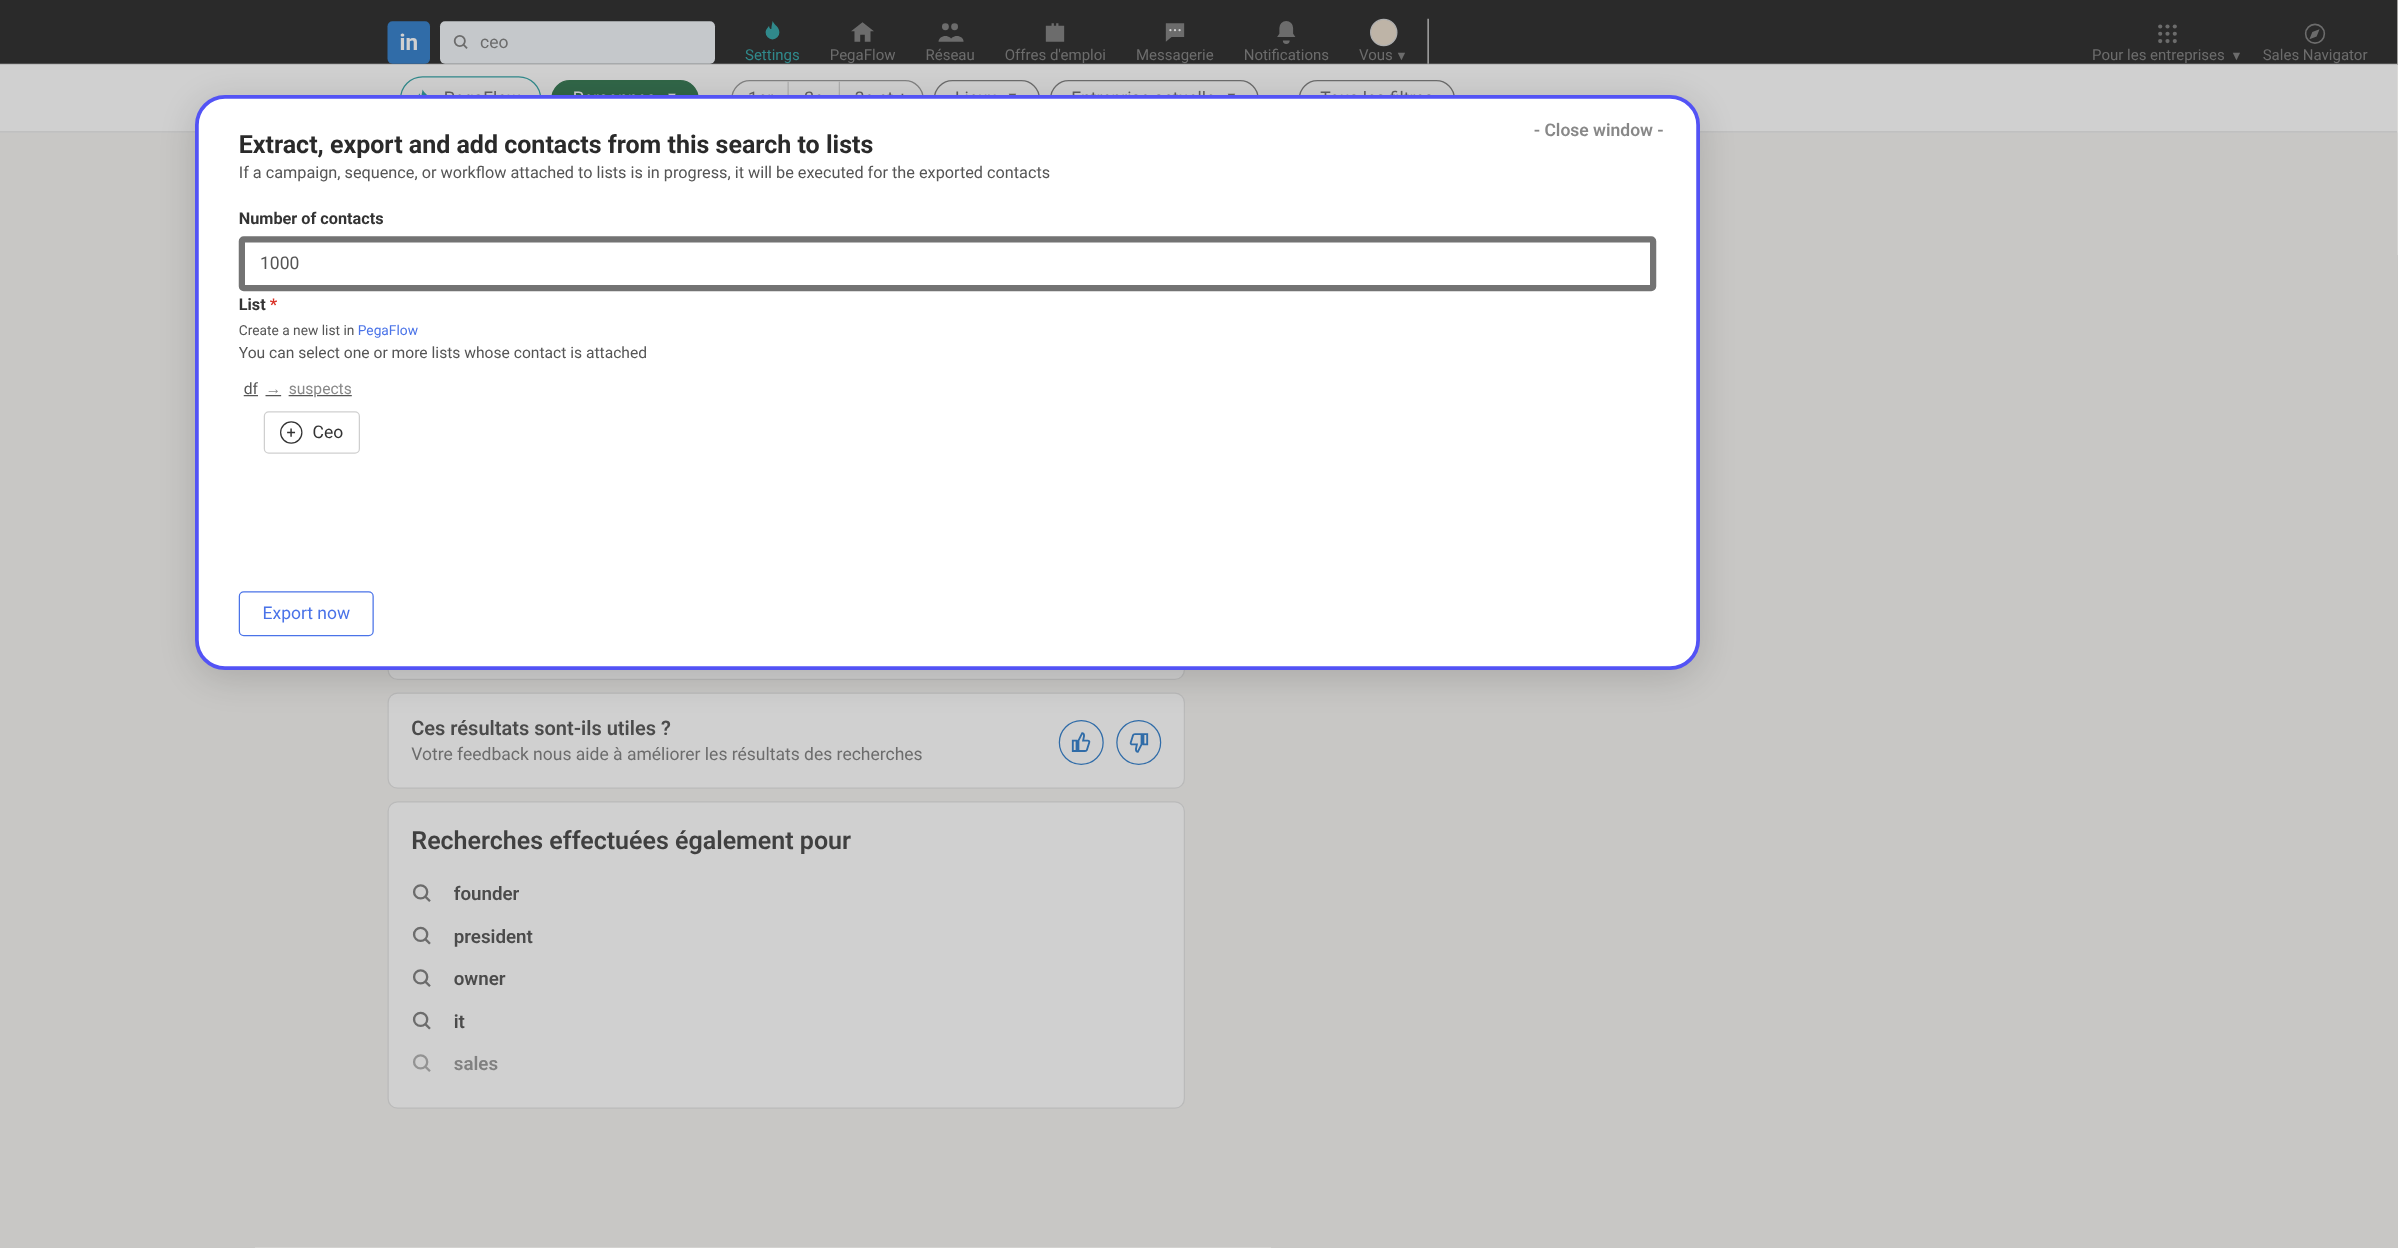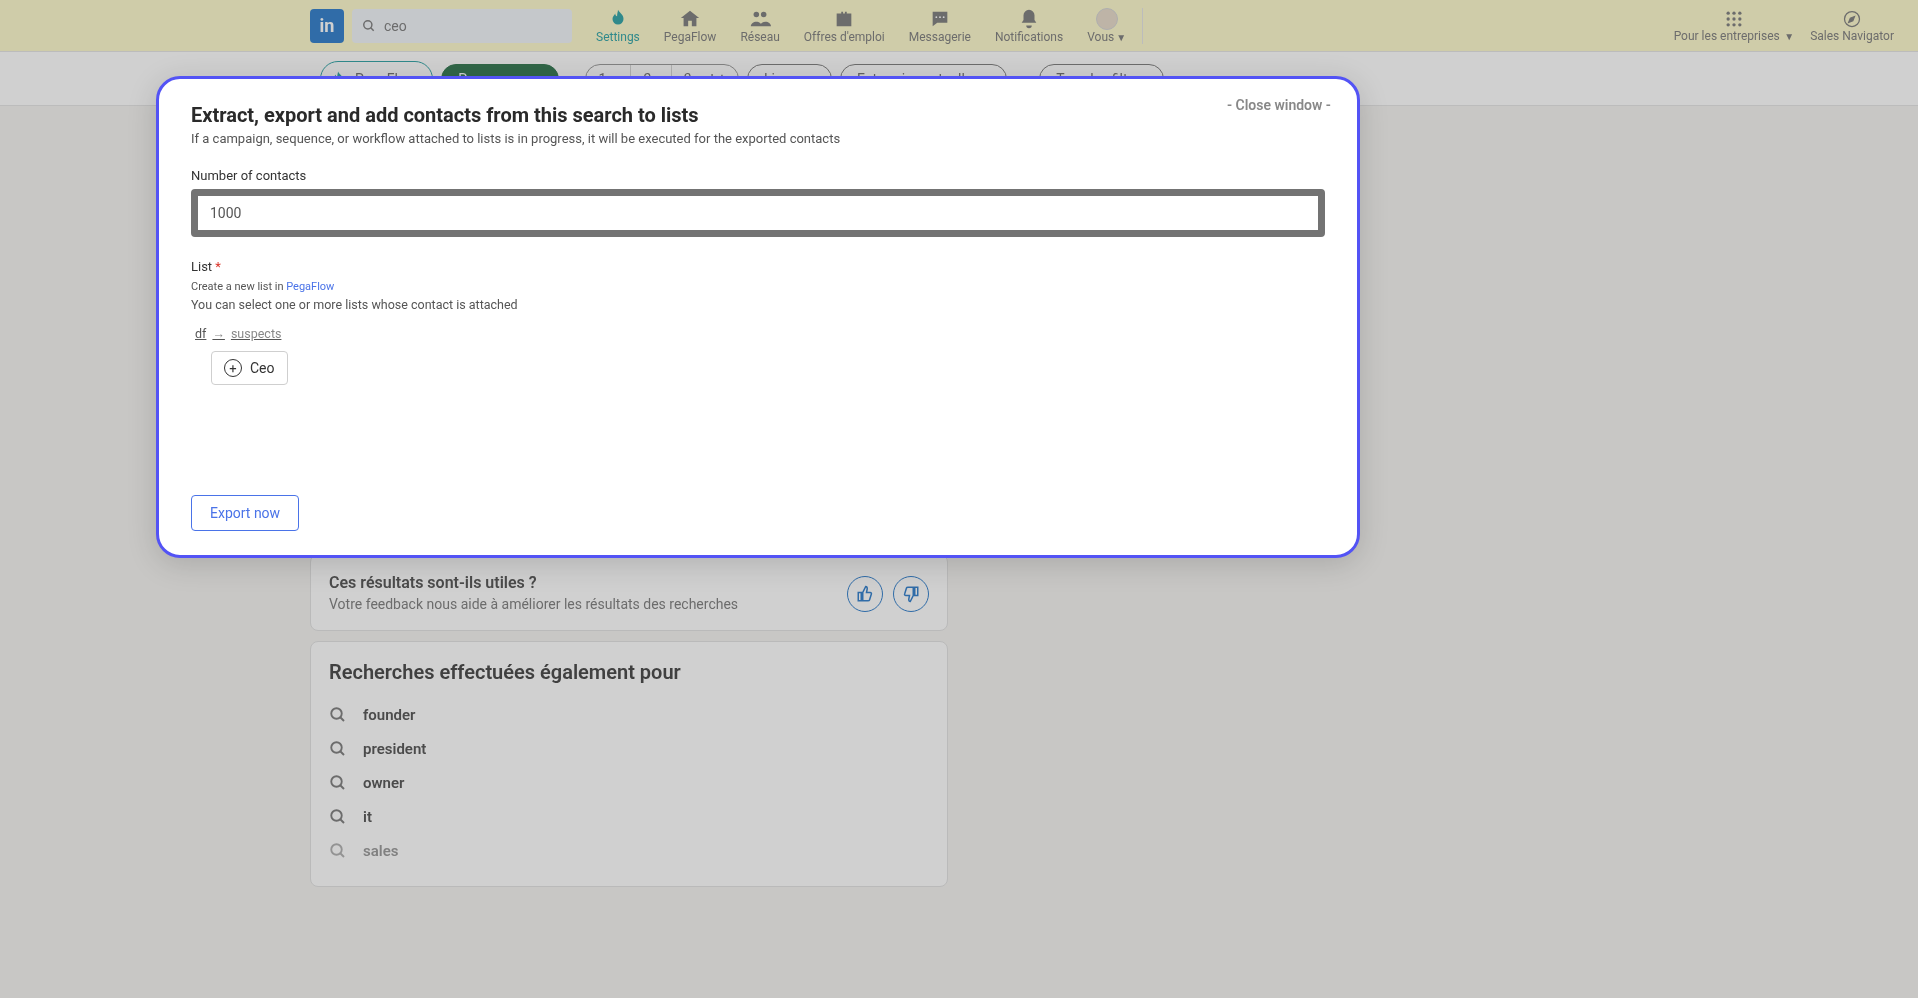--- a/index.html
+++ b/index.html
@@ -1,25 +1,25 @@
 <!DOCTYPE html>
 <html><head>
 <meta charset="utf-8">
 <style>
 * { margin: 0; padding: 0; box-sizing: border-box; font-family: -apple-system, BlinkMacSystemFont, "Segoe UI", Roboto, Helvetica, Arial, sans-serif; }
 
 body { background: #f3f2ef; width: 1918px; height: 998px; overflow: hidden; position: relative; }
 
 
 .topnav {
-  background: #fef9c3;
+  background: #000000;
   height: 52px;
   border-bottom: 1px solid #e0e0e0;
   display: flex;
-  align-items: center;
+  align-items: flex-end;
   padding: 0 24px 0 310px;
 }
 
 .logo-box {
   width: 34px;
   height: 34px;
   background: #0a66c2;
   border-radius: 4px;
   display: flex;
   align-items: center;
@@ -174,30 +174,30 @@
   top: 18px;
   color: #888;
   font-size: 14px;
   font-weight: 600;
   cursor: pointer;
 }
 
 .modal-title { font-size: 20px; font-weight: 700; color: #2a2a2a; margin-bottom: 4px; }
 .modal-sub { font-size: 13px; color: #555; margin-bottom: 22px; }
 
-.field-label { font-size: 13px; font-weight: 400; color: #333; margin-bottom: 6px; }
+.field-label { font-size: 13px; font-weight: 700; color: #333; margin-bottom: 6px; }
 .field-label .req { color: #d93025; }
 
 .text-input {
   width: 100%;
-  border: 7px solid #737373;
+  border: 5px solid #737373;
   border-radius: 4px;
   padding: 9px 12px;
   font-size: 14px;
-  margin-bottom: 22px;
+  margin-bottom: 4px;
   color: #555;
 }
 
 .create-link { font-size: 11px; color: #555; margin-bottom: 4px; }
 .create-link a { color: #4a73e8; text-decoration: none; cursor: pointer; }
 .list-help { font-size: 12.5px; color: #555; margin-bottom: 14px; }
 
 .tag-row { display: flex; align-items: center; gap: 6px; font-size: 12.5px; color: #555; margin-bottom: 10px; padding-left: 4px; text-decoration: underline; }
 .tag-row .arrow { color: #888; }
 .tag-row .suspects { color: #888; }

